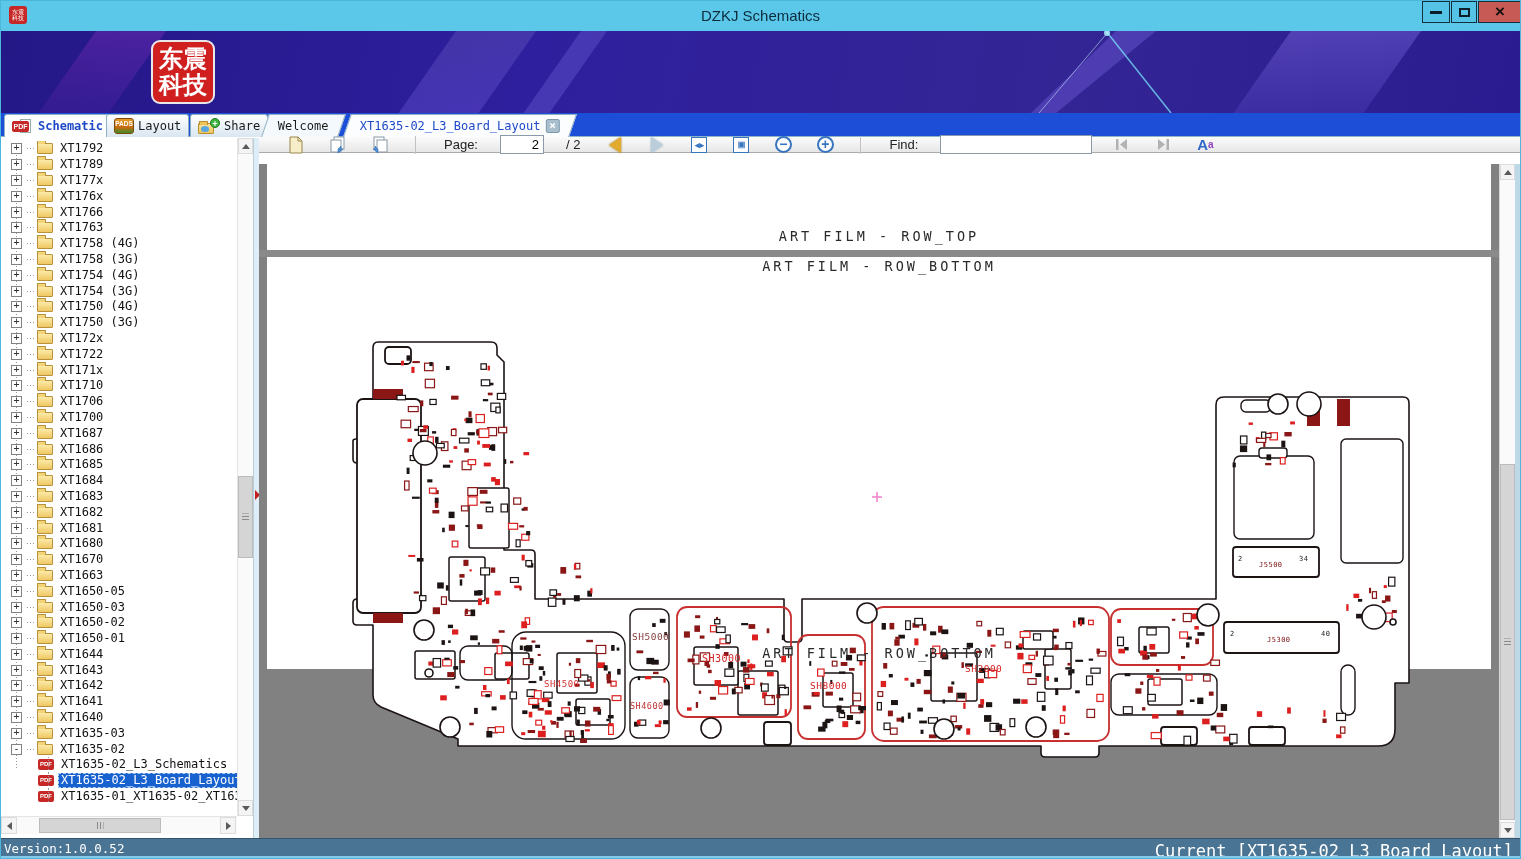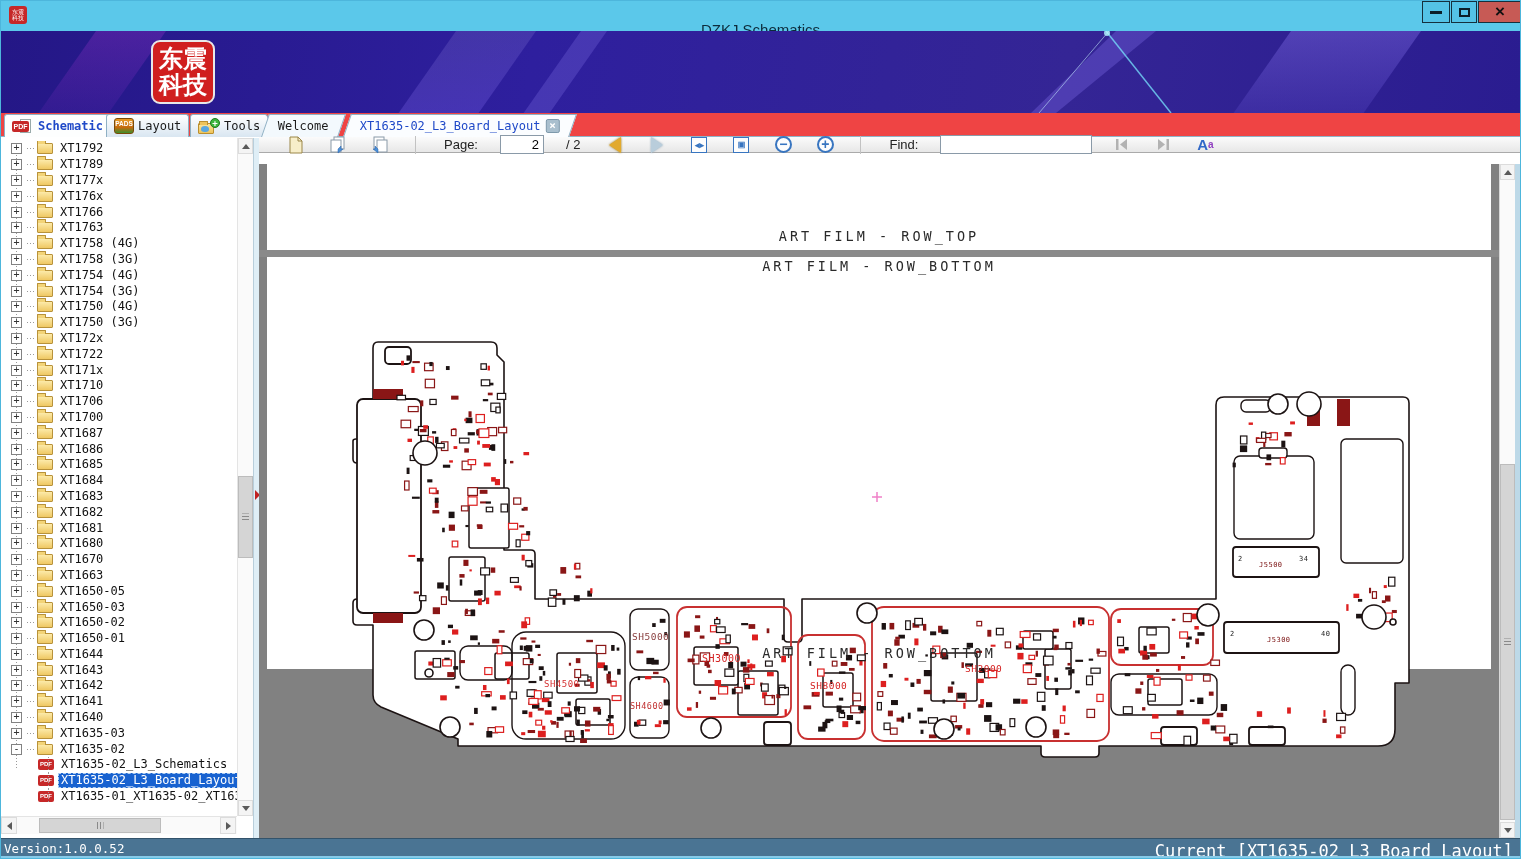--- a/index.html
+++ b/index.html
@@ -5,21 +5,21 @@
   * { margin:0; padding:0; box-sizing:border-box; }
   html,body { background:#222; }
   #app { position:relative; width:1521px; height:859px; overflow:hidden;
          font-family:"Liberation Sans",sans-serif; background:#fff; border:1px solid #4db6dc; }
 
   
   .titlebar { position:absolute; left:0; top:0; width:100%; height:30px; background:#5bc8ea; }
   .app-icon { position:absolute; left:8px; top:5px; width:18px; height:18px; background:#c62828;
               border-radius:3px; color:#fff; font-size:6px; line-height:6px; text-align:center; padding-top:3px;
               font-family:"DejaVu Sans Mono",monospace; overflow:hidden; }
-  .title-text { position:absolute; left:0; right:0; top:20px; text-align:center; font-size:15px; color:#0d2c3c; }
+  .title-text { position:absolute; left:0; right:0; top:6px; text-align:center; font-size:15px; color:#0d2c3c; }
   .win-btn { position:absolute; top:0; height:22px; border:1px solid #15303d; display:flex; align-items:center; justify-content:center; cursor:default; }
   .win-min { left:1421px; width:28px; background:#54c3e6; }
   .win-max { left:1450px; width:26px; background:#54c3e6; }
   .win-close { left:1477px; width:44px; background:#c75a55; }
   .glyph-min { width:12px; height:3px; background:#0c1f28; }
   .glyph-max { width:11px; height:9px; border:2px solid #0c1f28; background:transparent; }
   .glyph-close { color:#111; font-size:17px; font-weight:bold; line-height:16px; }
 
   
   .banner { position:absolute; left:0; top:30px; width:100%; height:82px;
@@ -30,21 +30,21 @@
   .s3 { left:545px; width:26px; background:rgba(160,140,255,.22); }
   .s4 { left:1255px; width:130px; background:linear-gradient(rgba(150,130,250,.38),rgba(80,60,210,.10)); }
   .vlines { position:absolute; left:1020px; top:0; width:400px; height:82px; }
   .logo { position:absolute; left:150px; top:9px; width:64px; height:64px; background:#d01f1f; border-radius:9px;
           border:2px solid #e8e8e8; display:flex; flex-direction:column; align-items:center; justify-content:center;
           color:#fff; font-weight:bold; font-size:24px; line-height:26px; font-family:"DejaVu Sans",sans-serif; }
   .brand { position:absolute; left:232px; top:46px; transform:translateY(-50%); color:#fff; font-size:41px; font-weight:bold; letter-spacing:2px; text-shadow:2px 2px 3px rgba(0,0,0,.45); }
   .slogan { position:absolute; right:112px; top:52px; transform:translateY(-50%); color:#f2f2f8; font-size:27px; font-weight:500; letter-spacing:.5px; text-shadow:1px 1px 2px rgba(0,0,0,.4); }
 
   
-  .tabstrip { position:absolute; left:0; top:112px; width:100%; height:24px; background:#ef4444; border-bottom:1px solid #8fb4c8; }
+  .tabstrip { position:absolute; left:0; top:112px; width:100%; height:24px; background:#1d4ed8; border-bottom:1px solid #8fb4c8; }
   .tool-tab { position:absolute; top:1px; height:23px; display:flex; align-items:center; gap:4px; padding:0 7px;
               border:1px solid #8fb0c4; border-bottom:none; border-radius:3px 3px 0 0;
               background:linear-gradient(#ffffff,#d9e6f1); font-family:"DejaVu Sans Mono",monospace; font-size:12px; color:#1a1a1a; cursor:default; }
   .tool-tab.active { background:#fdfefe; color:#1f49c8; font-weight:bold; }
   .tt1 { left:3px; }  .tt2 { left:105px; } .tt3 { left:189px; }
   .icon-pdf { width:22px; height:15px; position:relative; }
   .icon-pdf .page { position:absolute; right:0; top:0; width:11px; height:14px; background:#fff; border:1px solid #9aa; }
   .icon-pdf .badge { position:absolute; left:0; top:2px; width:17px; height:11px; background:#c62828; border-radius:2px; color:#fff; font-size:7px; font-weight:bold; line-height:11px; text-align:center; font-family:"Liberation Sans",sans-serif; }
   .icon-pads { width:20px; height:16px; border-radius:3px; background:linear-gradient(#e89b23,#c46a0e 60%,#3f8f2d); border:1px solid #7a4a08; color:#fff; font-size:6.5px; font-weight:bold; text-align:center; line-height:9px; font-family:"Liberation Sans",sans-serif; }
   .icon-share { position:relative; width:22px; height:16px; }
@@ -180,21 +180,21 @@
     <div class="tool-tab tt2">
       <span class="icon-pads">PADS</span>
       <span>Layout</span>
     </div>
     <div class="tool-tab tt3">
       <span class="icon-share">
           <span class="fold"></span>
           <span class="blob"></span>
           <span class="plus">+</span>
         </span>
-      <span>Tools</span>
+      <span>Share</span>
     </div>
     <div class="doc-tab dt1">
       <span class="lbl">
           <span>Welcome</span>
         </span>
     </div>
     <div class="doc-tab dt2">
       <span class="lbl">
         <span>XT1635-02_L3_Board_Layout</span>
         <span class="tab-close">×</span>

